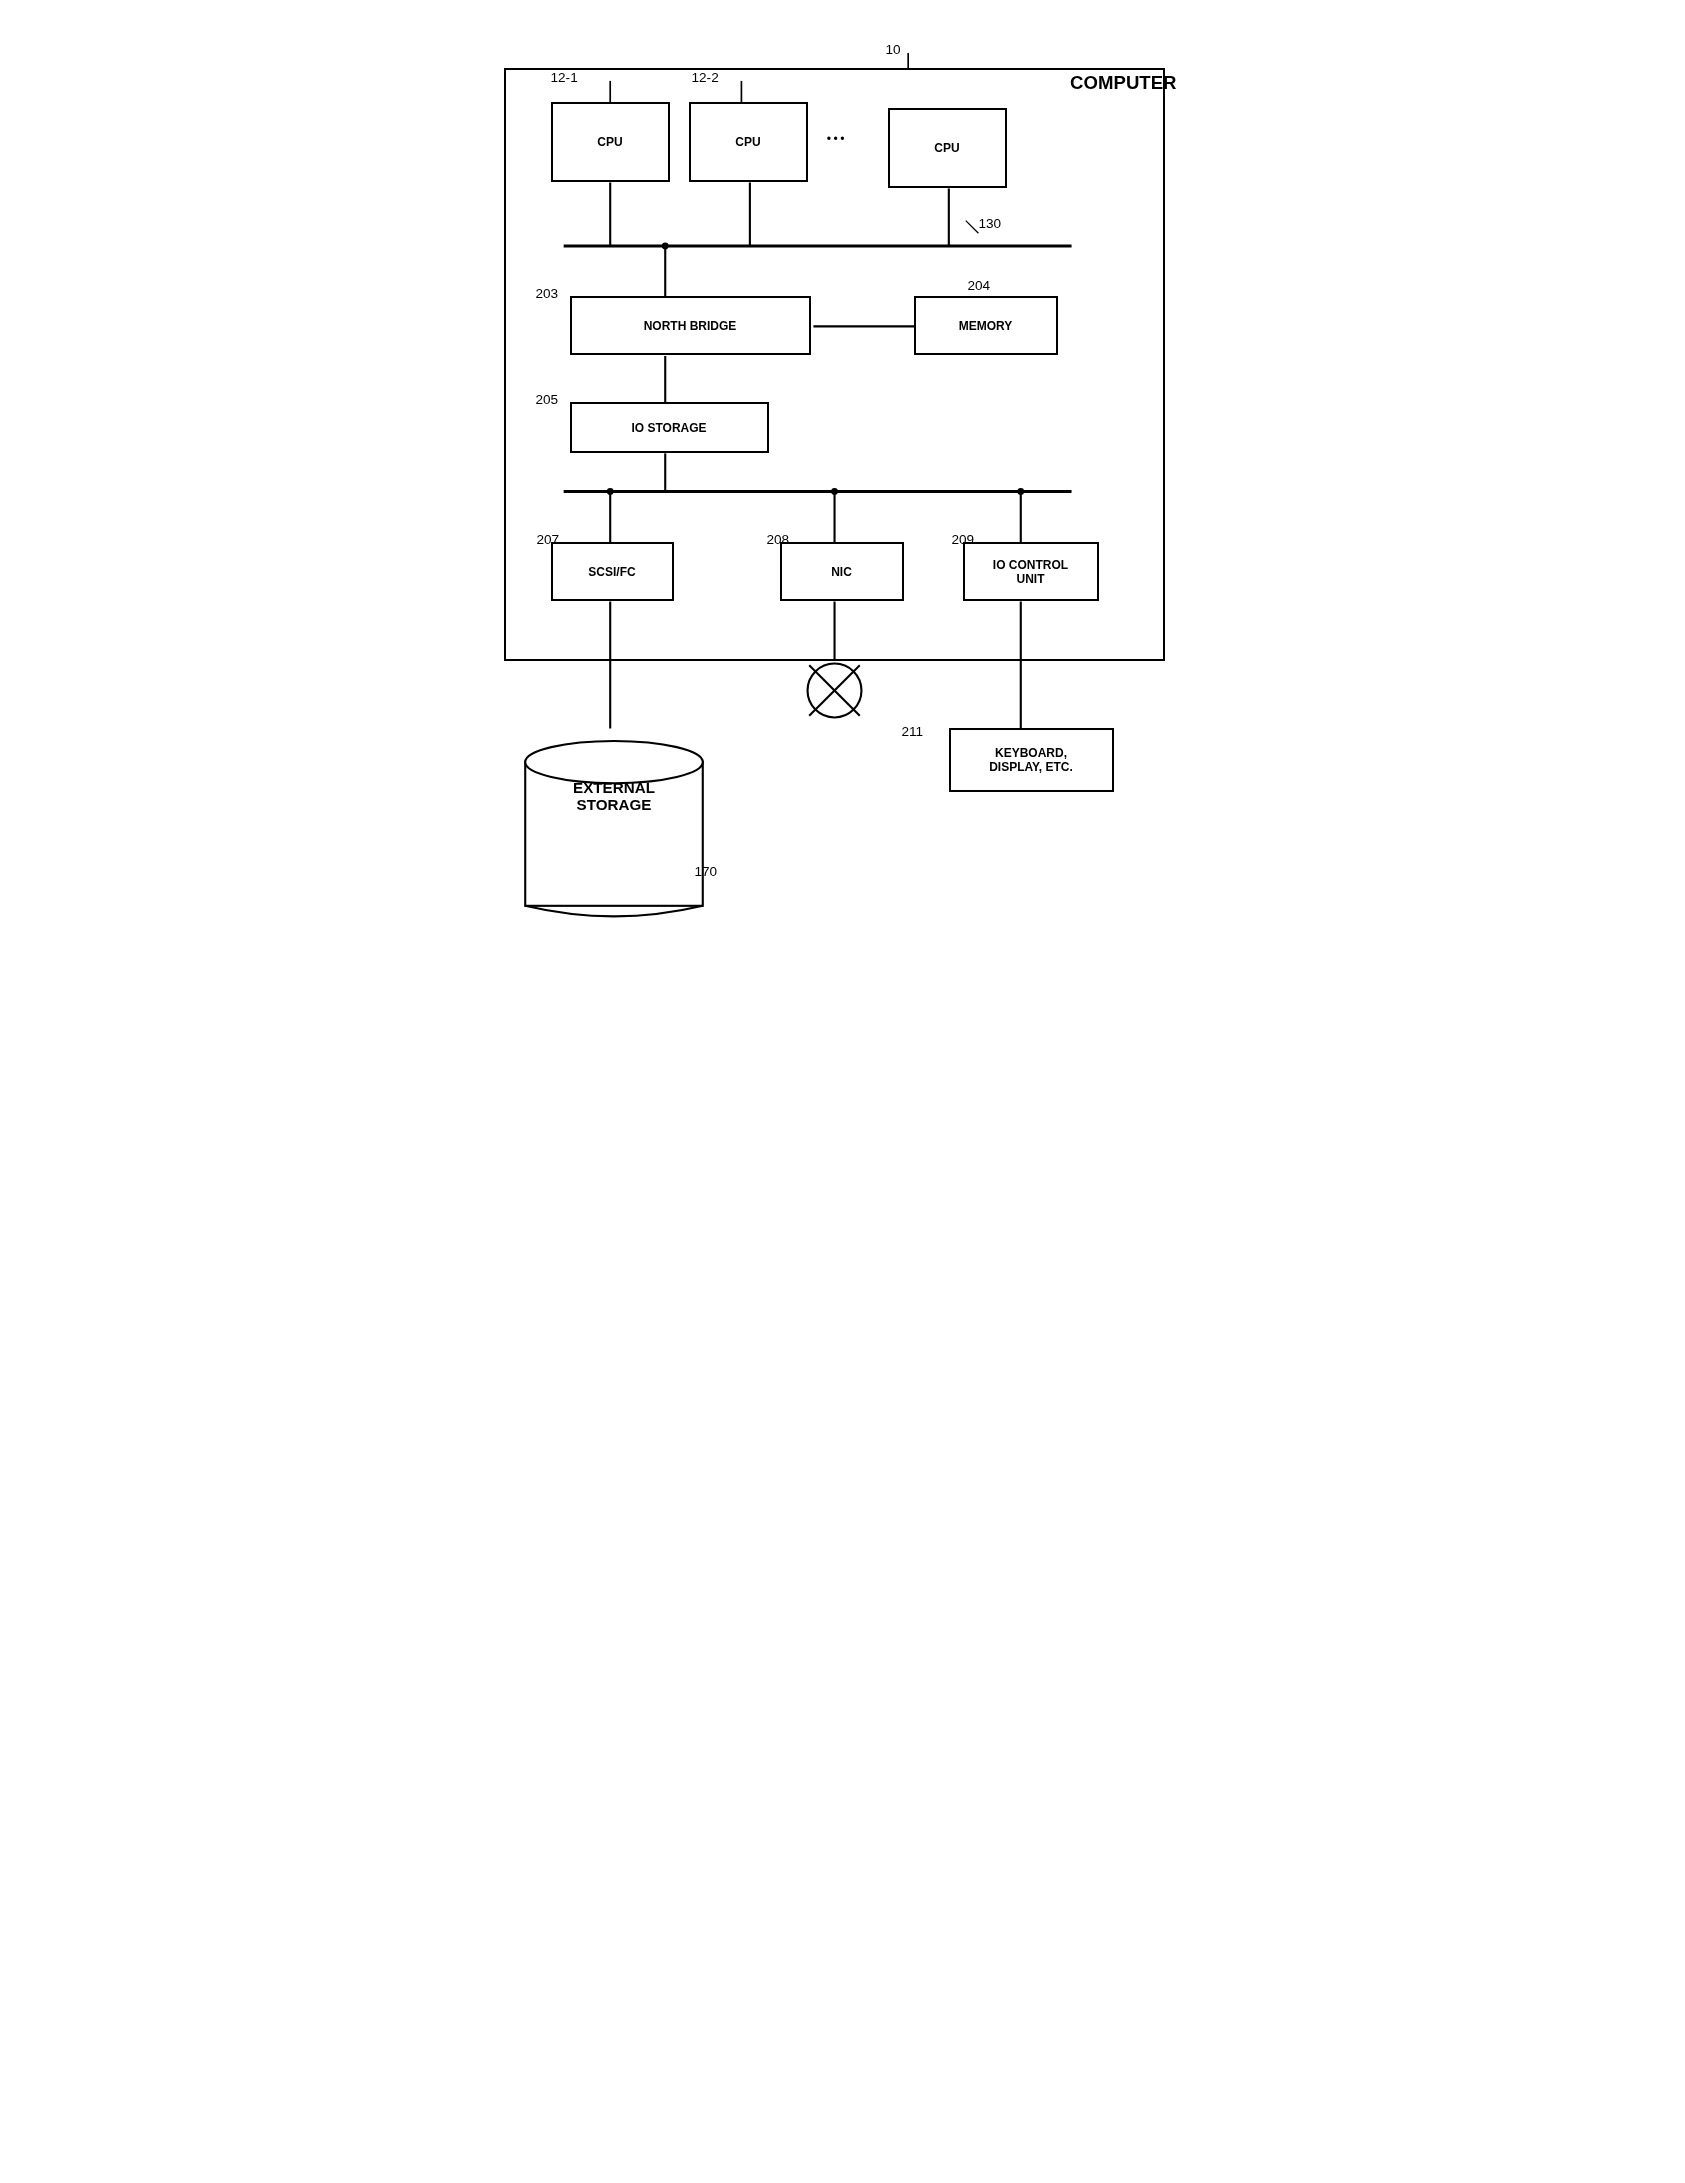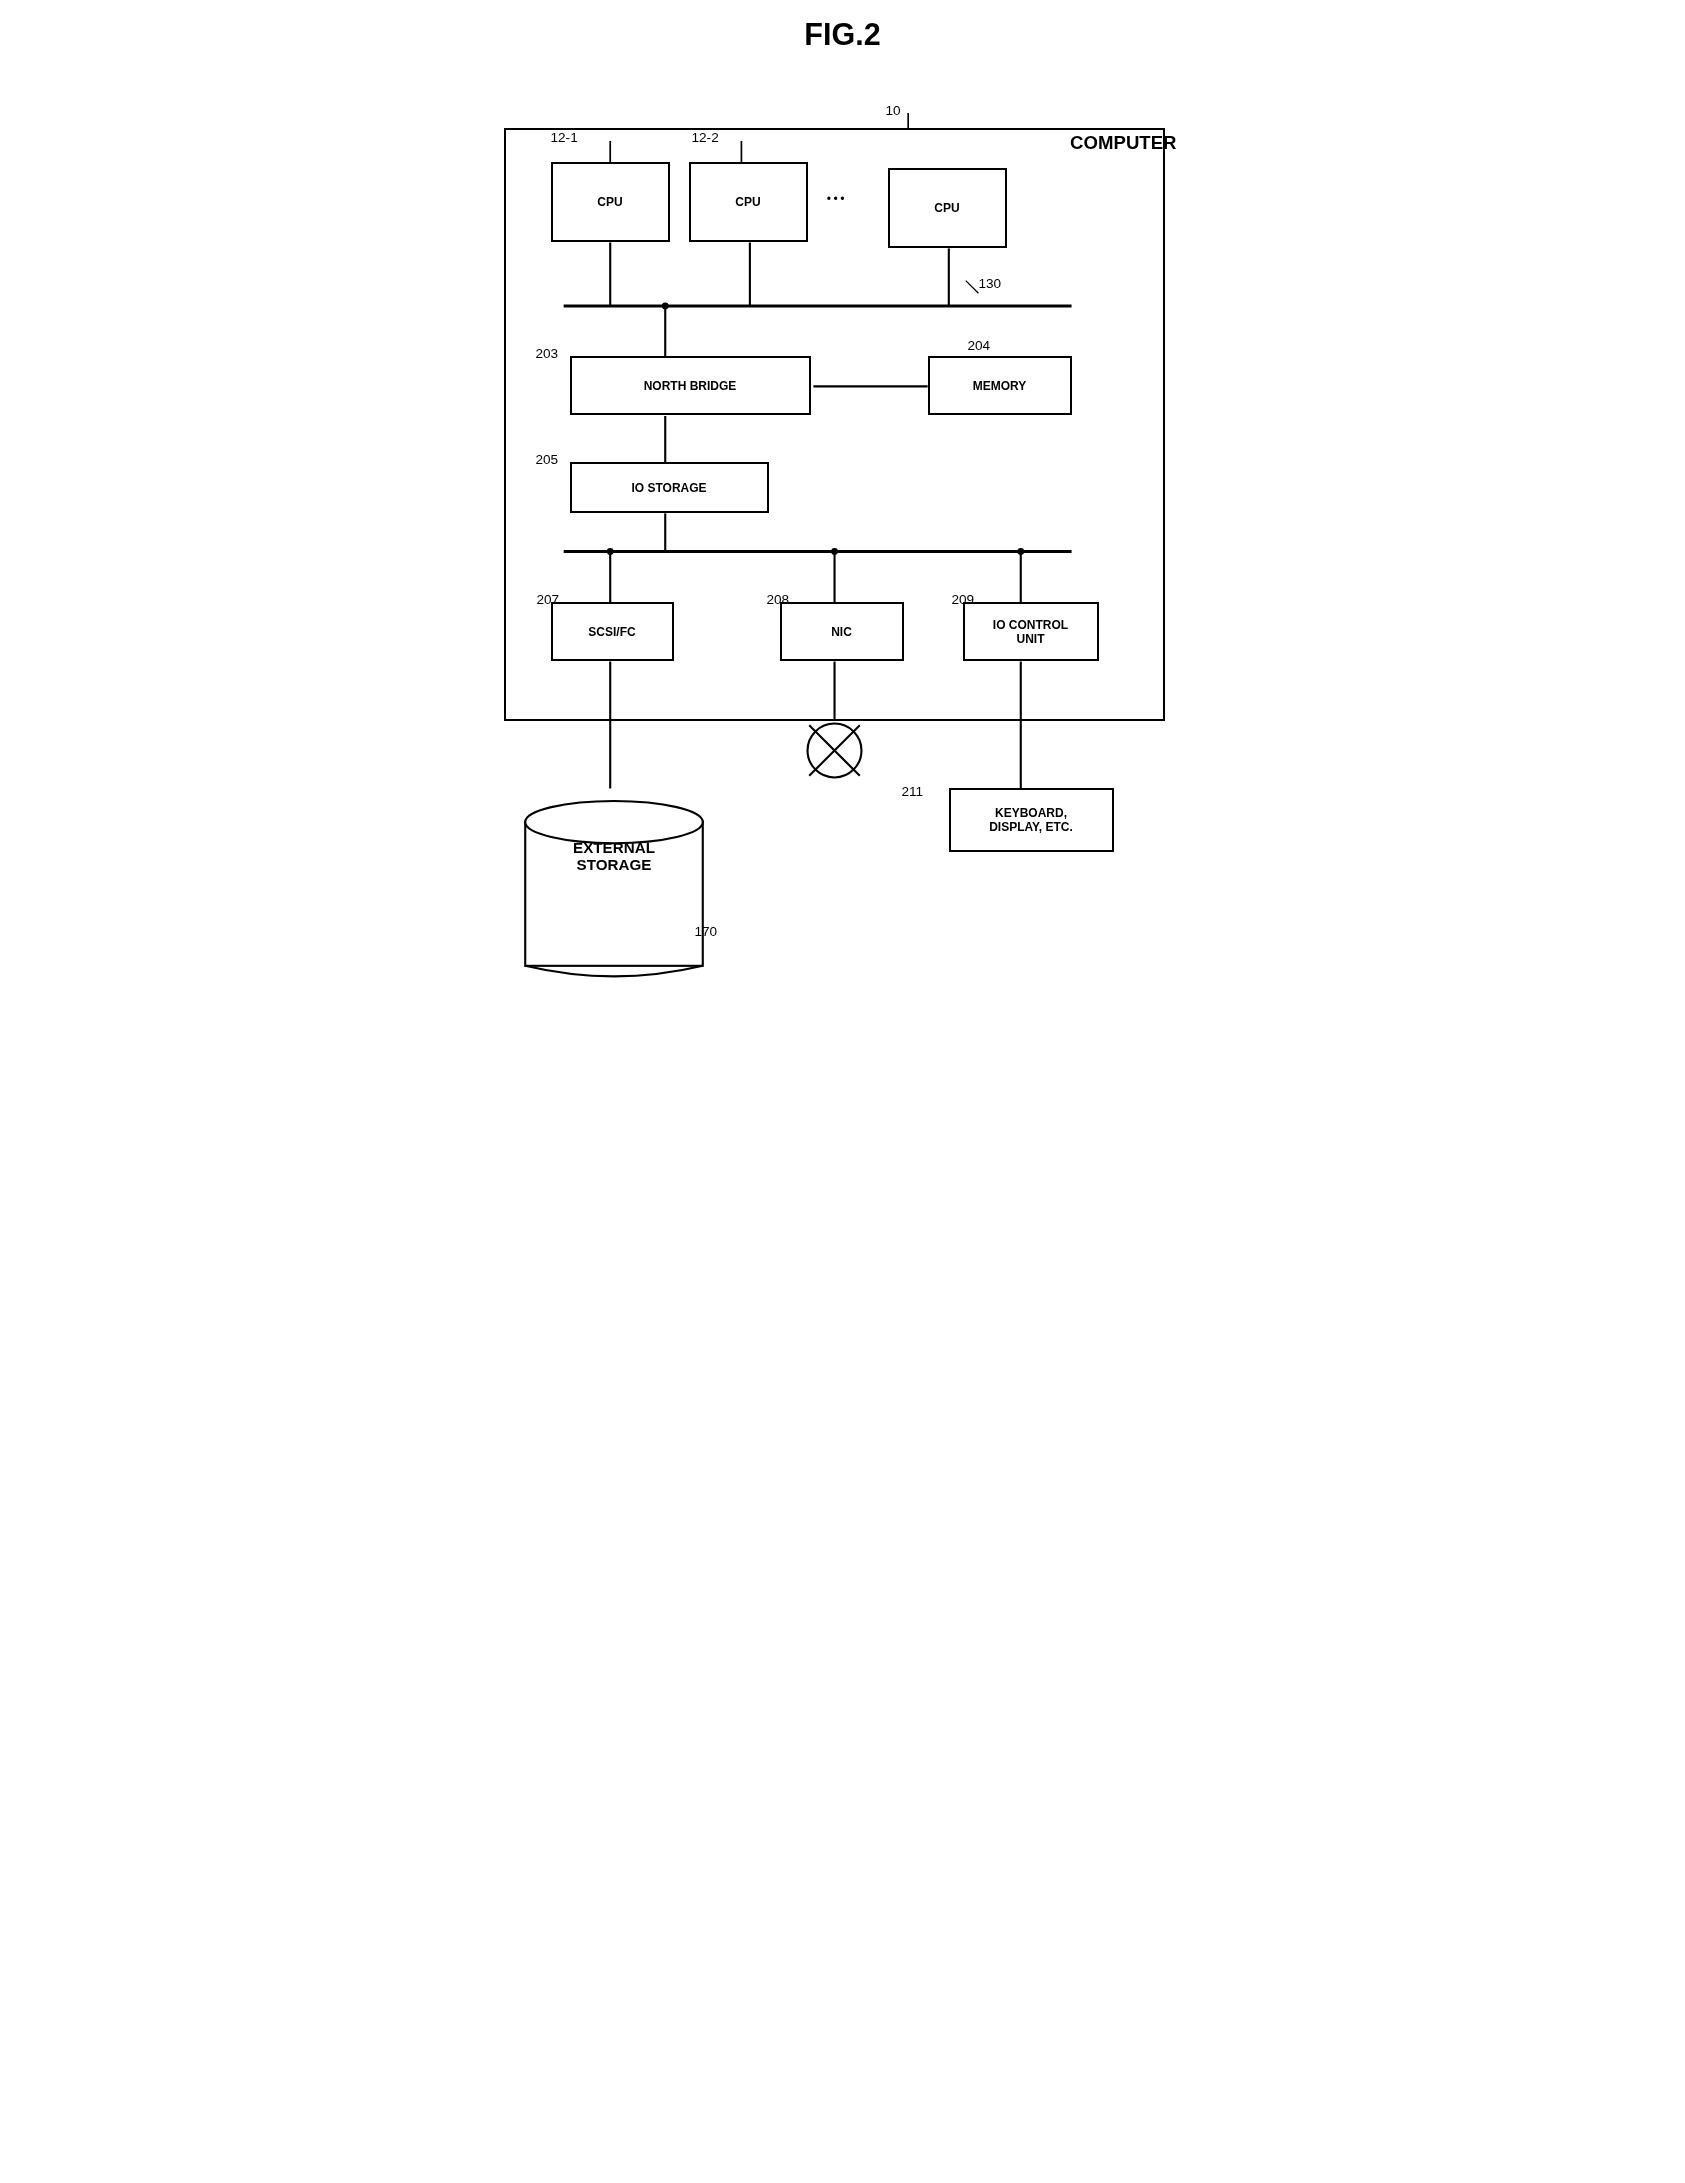--- a/index.html
+++ b/index.html
@@ -69,21 +69,20 @@
     .ellipsis {
       position: absolute;
       font-size: 20.3px;
       font-weight: bold;
     }
   </style>
 </head>
 <body>
 
 <div class="page">
-  <div class="fig-title">FIG.2</div>
 
   <div class="diagram-area">
 
     <div class="computer-box"></div>
 
     <div class="computer-label">COMPUTER</div>
 
     <div class="ref" style="top:25.4px; left:407px;">10</div>
 
     <svg style="position:absolute;top:0;left:0;width:728px;height:932px;overflow:visible;pointer-events:none;" viewBox="0 0 860 1100" width="728" height="932">
@@ -156,21 +155,21 @@
     <div class="ref" style="top:199px; left:500px;">130</div>
 
     <div class="ref" style="top:269px; left:57px;">203</div>
 
     <div class="box" style="top:279px; left:91px; width:241px; height:59px;">
       <span>NORTH BRIDGE</span>
     </div>
 
     <div class="ref" style="top:261px; left:489px;">204</div>
 
-    <div class="box" style="top:279px; left:449px; width:144px; height:59px;">
+    <div class="box" style="top:279px; left:435px; width:144px; height:59px;">
       <span>MEMORY</span>
     </div>
 
     <div class="ref" style="top:375px; left:57px;">205</div>
 
     <div class="box" style="top:385px; left:91px; width:199px; height:51px;">
       <span>IO STORAGE</span>
     </div>
 
     <div class="ref" style="top:515px; left:58px;">207</div>

